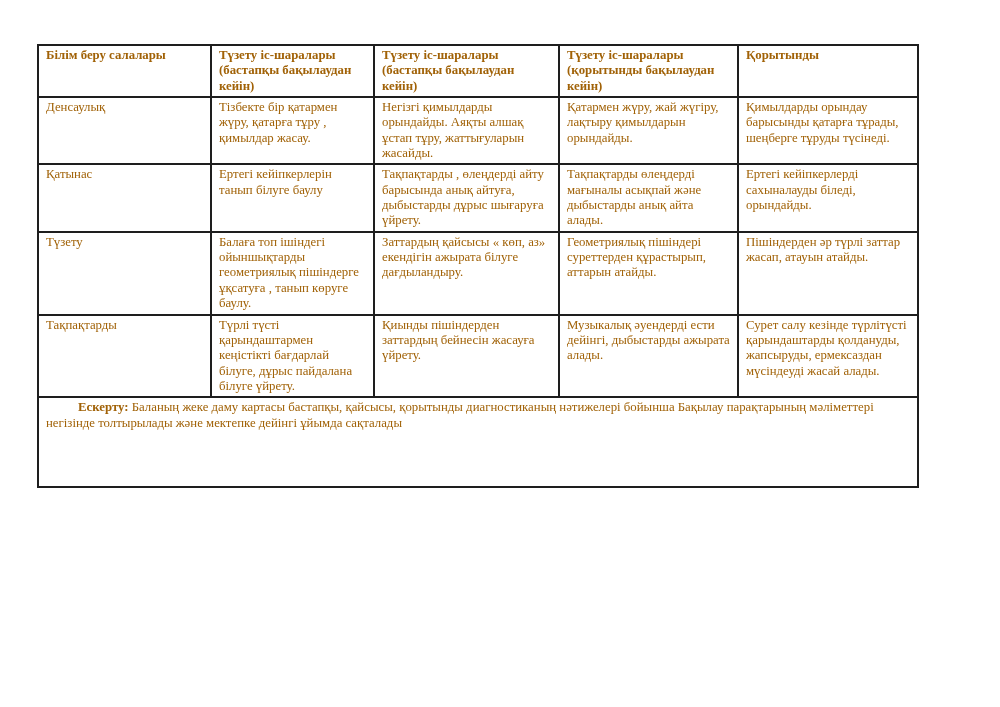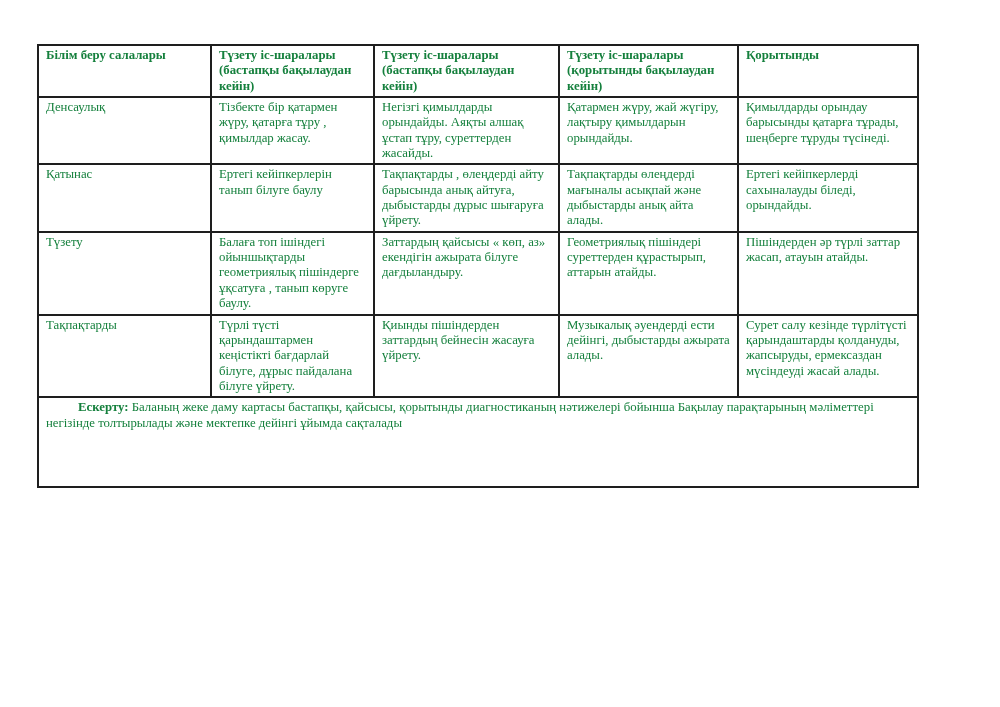--- a/index.html
+++ b/index.html
@@ -6,21 +6,21 @@
     margin: 0;
     padding: 0;
     background: #ffffff;
   }
   .page {
     position: relative;
     width: 1000px;
     height: 707px;
     background: #ffffff;
     font-family: "Liberation Serif", serif;
-    color: #15803d;
+    color: #a16207;
     overflow: hidden;
   }
   table.doc-table {
     position: absolute;
     left: 37px;
     top: 44px;
     width: 880px;
     border-collapse: collapse;
     table-layout: fixed;
     font-size: 12.8px;
@@ -83,21 +83,21 @@
         <th>Білім беру салалары</th>
         <th>Түзету іс-шаралары (бастапқы бақылаудан кейін)</th>
         <th>Түзету іс-шаралары (бастапқы бақылаудан кейін)</th>
         <th>Түзету іс-шаралары (қорытынды бақылаудан кейін)</th>
         <th>Қорытынды</th>
       </tr>
 
       <tr class="row-1">
         <td class="row-label">Денсаулық</td>
         <td>Тізбекте бір қатармен жүру, қатарға тұру , қимылдар жасау.</td>
-        <td>Негізгі қимылдарды орындайды. Аяқты алшақ ұстап тұру, суреттерден жасайды.</td>
+        <td>Негізгі қимылдарды орындайды. Аяқты алшақ ұстап тұру, жаттығуларын жасайды.</td>
         <td>Қатармен жүру, жай жүгіру, лақтыру қимылдарын орындайды.</td>
         <td class="jt">Қимылдарды орындау барысынды қатарға тұрады, шеңберге тұруды түсінеді.</td>
       </tr>
 
       <tr class="row-2">
         <td class="row-label">Қатынас</td>
         <td>Ертегі кейіпкерлерін танып білуге баулу</td>
         <td>Тақпақтарды , өлеңдерді айту барысында анық айтуға, дыбыстарды дұрыс шығаруға үйрету.</td>
         <td class="jt">Тақпақтарды өлеңдерді мағыналы асықпай және дыбыстарды анық айта алады.</td>
         <td>Ертегі кейіпкерлерді сахыналауды біледі, орындайды.</td>

